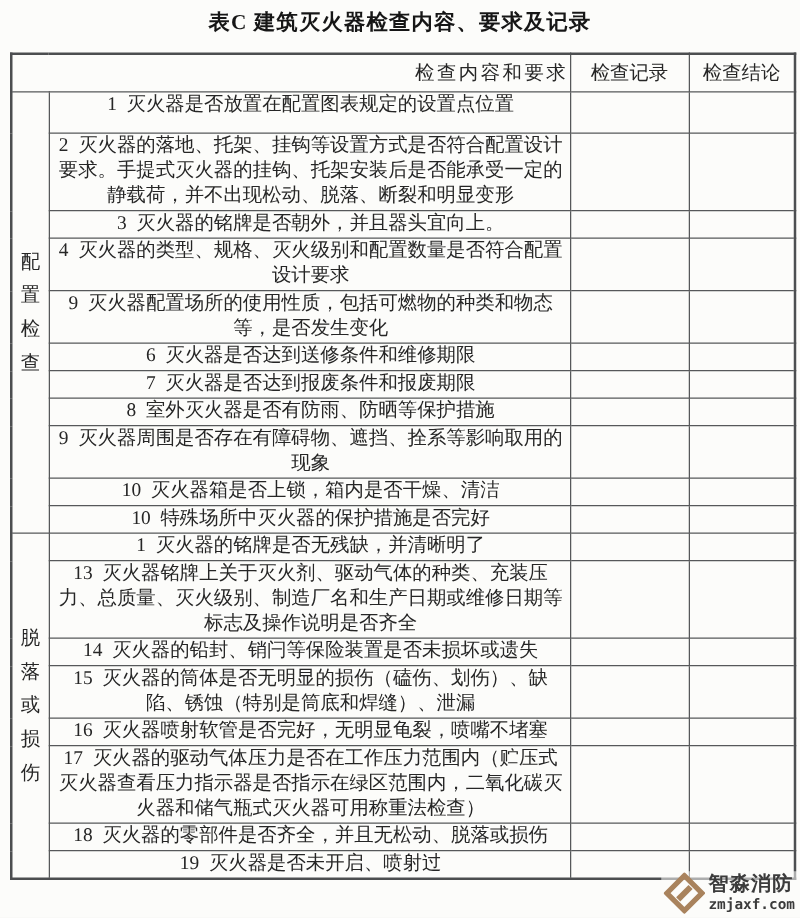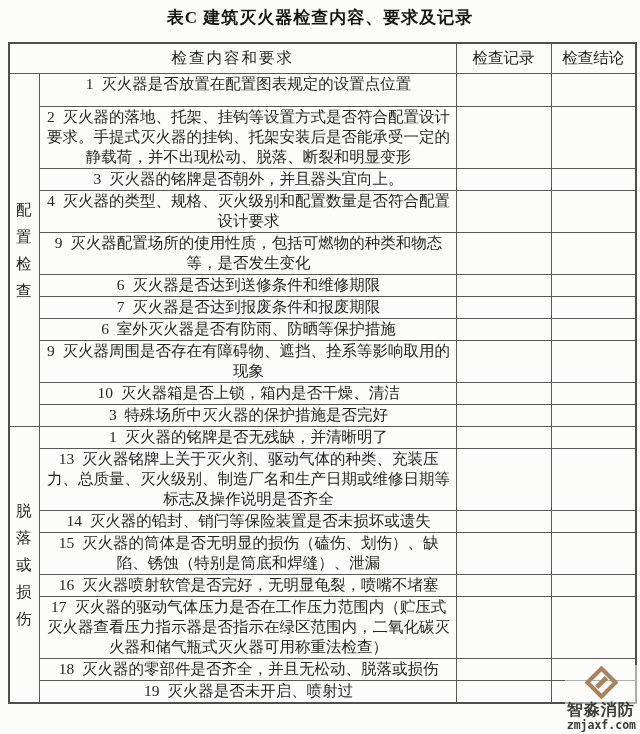--- a/index.html
+++ b/index.html
@@ -33,28 +33,28 @@
     table-layout:fixed;
   }
   table.insp td,table.insp th{
     border:1px solid #56585a;
     font-weight:normal;
     font-size:15.5px;
     color:#262626;
     background:transparent;
   }
   table.insp{border:2px solid #4c4e50;}
-  th.hdr-content{text-align:center;height:27px;letter-spacing:2px;}
+  th.hdr-content{text-align:right;height:27px;letter-spacing:2px;}
   th.hdr-small{}
   col.c-cat{width:30px;}
   col.c-content{width:417px;}
   col.c-record{width:95px;}
   col.c-concl{width:85px;}
   td.cat{
-    text-align:left;
+    text-align:center;
     vertical-align:middle;
     word-break:break-all;
     line-height:27px;
     padding:0 6px;
     font-size:15.5px;
     letter-spacing:0;
     margin-left:28px;
   }
   td.content{
     vertical-align:top;
@@ -65,21 +65,20 @@
   td.content.tall{height:31px;}
   td.blank{padding:0;}
   .watermark{
     position:absolute;
     right:2px;bottom:2px;
     display:flex;
     align-items:center;
     gap:3px;
     background:rgba(252,252,250,0.55);
     padding:1px 2px;
-    flex-direction:column;
   }
   .wm-text{display:flex;flex-direction:column;line-height:1.05;}
   .wm-name{
     font-family:"Liberation Sans","DejaVu Sans",sans-serif;
     font-size:16px;font-weight:bold;color:#3b3b3b;letter-spacing:1px;
   }
   .wm-url{
     font-family:"DejaVu Sans Mono","Liberation Mono",monospace;
     font-size:11.5px;font-weight:bold;color:#3b3b3b;
   }
@@ -136,36 +135,36 @@
           <td class="content">6 灭火器是否达到送修条件和维修期限</td>
           <td class="blank"></td>
           <td class="blank"></td>
         </tr>
         <tr>
           <td class="content">7 灭火器是否达到报废条件和报废期限</td>
           <td class="blank"></td>
           <td class="blank"></td>
         </tr>
         <tr>
-          <td class="content">6 室外灭火器是否有防雨、防晒等保护措施</td>
+          <td class="content">8 室外灭火器是否有防雨、防晒等保护措施</td>
           <td class="blank"></td>
           <td class="blank"></td>
         </tr>
         <tr>
           <td class="content">9 灭火器周围是否存在有障碍物、遮挡、拴系等影响取用的现象</td>
           <td class="blank"></td>
           <td class="blank"></td>
         </tr>
         <tr>
           <td class="content">10 灭火器箱是否上锁，箱内是否干燥、清洁</td>
           <td class="blank"></td>
           <td class="blank"></td>
         </tr>
         <tr>
-          <td class="content">3 特殊场所中灭火器的保护措施是否完好</td>
+          <td class="content">10 特殊场所中灭火器的保护措施是否完好</td>
           <td class="blank"></td>
           <td class="blank"></td>
         </tr>
         <tr>
           <td class="cat" rowspan="8">脱落或损伤</td>
           <td class="content">1 灭火器的铭牌是否无残缺，并清晰明了</td>
           <td class="blank"></td>
           <td class="blank"></td>
         </tr>
         <tr>

